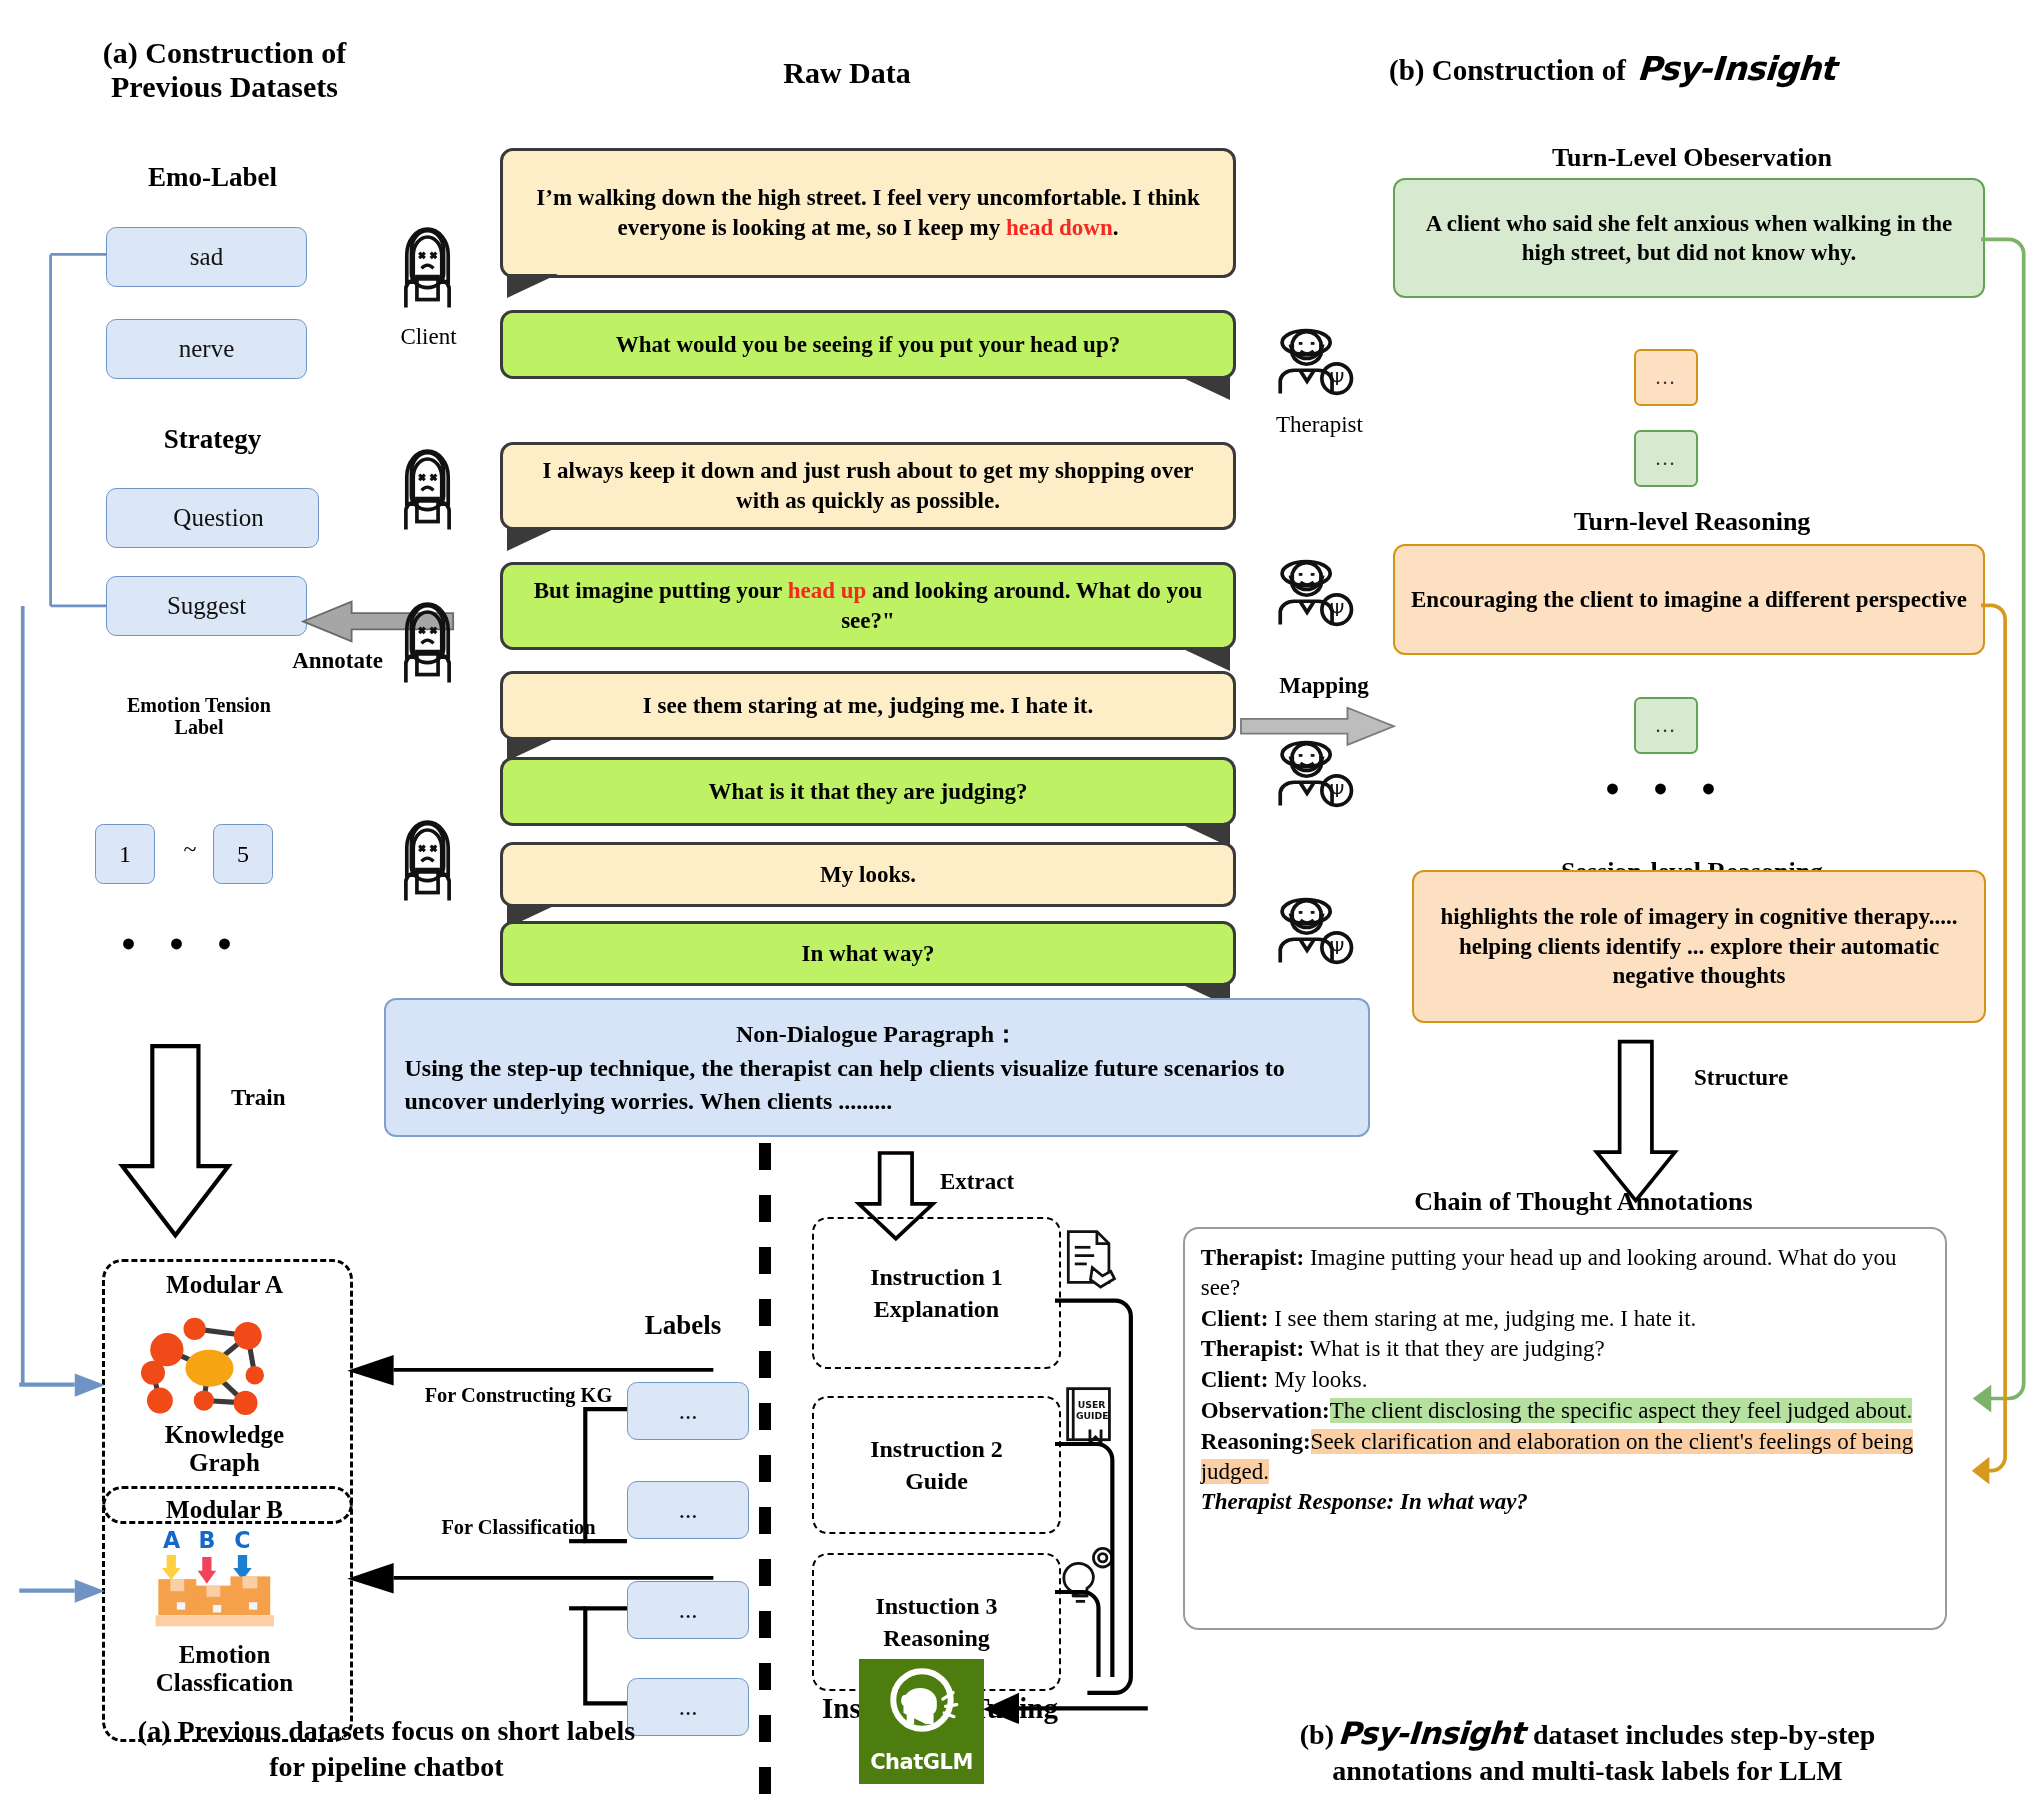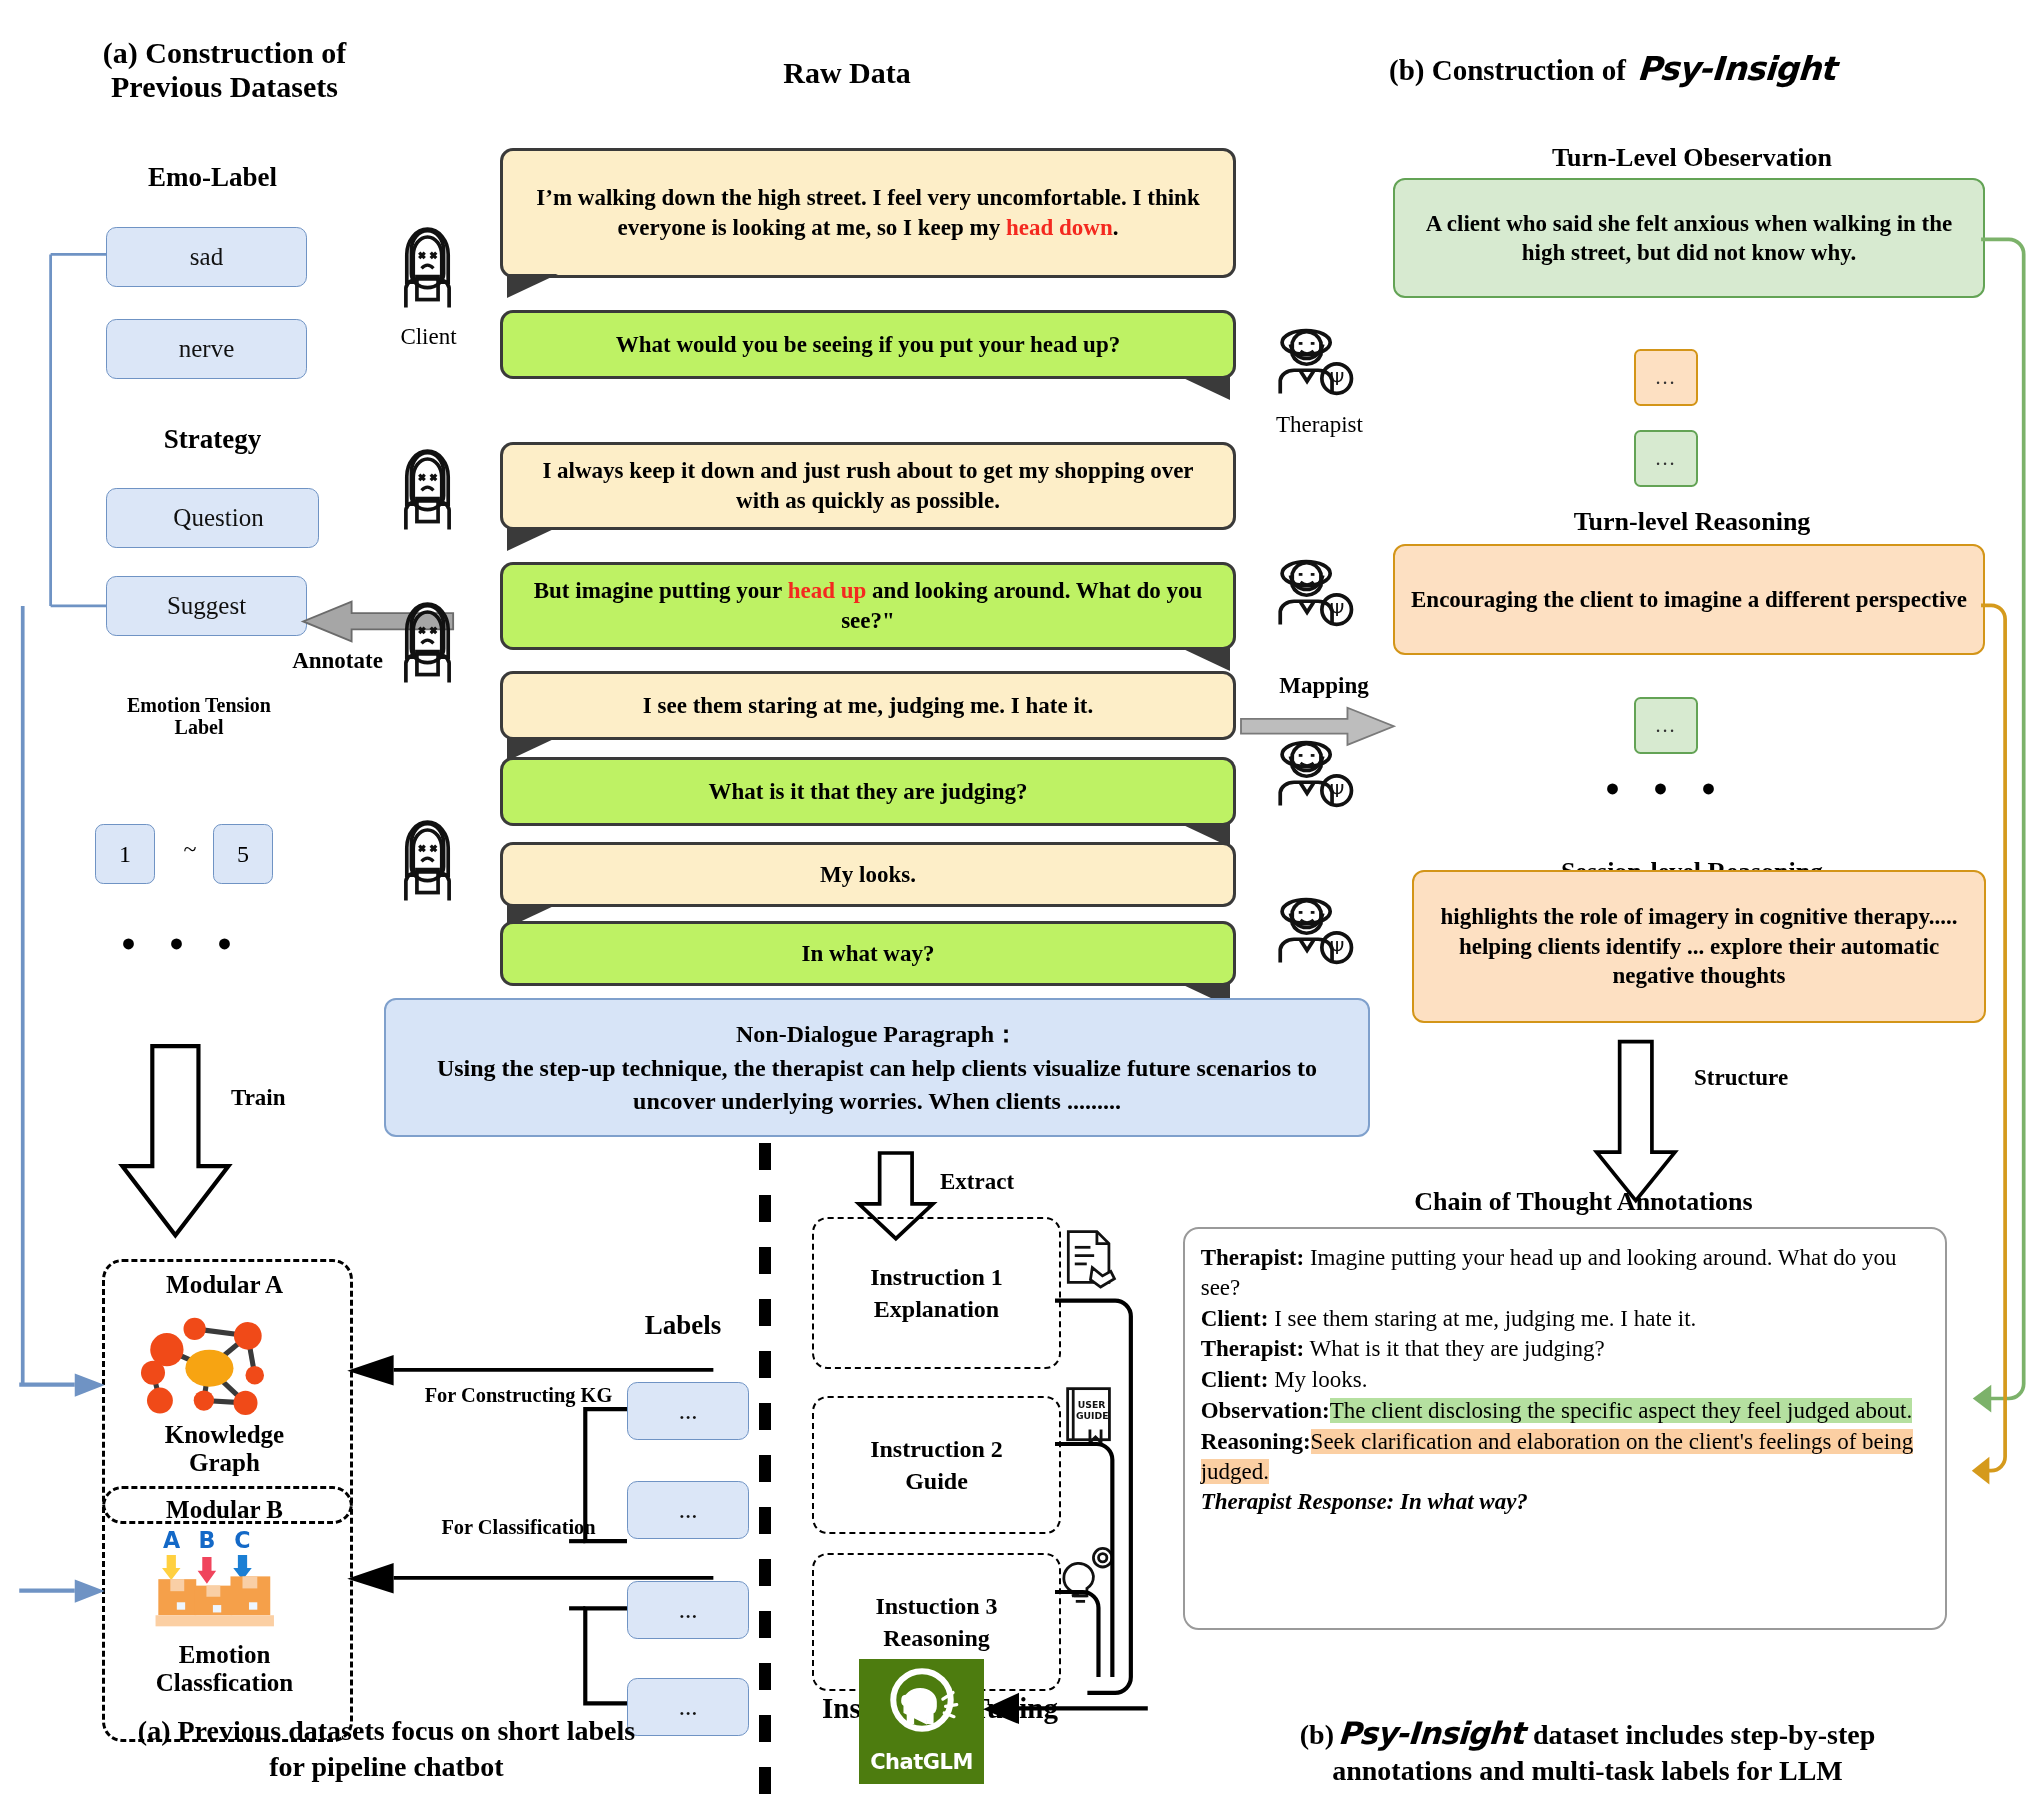--- a/index.html
+++ b/index.html
@@ -396,21 +396,21 @@
 </div>
 
 <div class="abs lbl" style="left:1250px;top:673px;width:148px;text-align:center;">Mapping</div>
 <svg class="abs" style="left:1241px;top:704px;width:162px;height:51px;" viewBox="0 0 350 110" width="162" height="51">
   <polygon points="0,32 230,32 230,8 330,48 230,88 230,64 0,64" fill="#bdbdbd" stroke="#7a7a7a" stroke-width="4"></polygon>
 </svg>
 
 <div class="abs" style="left:384px;top:998px;width:986px;height:139px;background:#d7e4f7;border:2.8px solid #7fa0cc;border-radius:12px;
             display:flex;flex-direction:column;align-items:center;justify-content:center;padding:5.6px 18.5px;box-sizing:border-box;">
   <div style="font-weight:bold;font-size:24px;text-align:center;">Non-Dialogue Paragraph：</div>
-  <div style="font-weight:bold;font-size:24px;text-align:center;line-height:1.34;margin-top:2px;">Using the step-up technique, the therapist can help clients visualize future scenarios to uncover underlying worries. When clients .........</div>
+  <div style="font-weight:bold;font-size:24px;text-align:left;line-height:1.34;margin-top:2px;">Using the step-up technique, the therapist can help clients visualize future scenarios to uncover underlying worries. When clients .........</div>
 </div>
 
 <svg class="abs" style="left:854px;top:1153px;width:93px;height:88px;" viewBox="0 0 200 190" width="93" height="88">
   <polygon points="55,0 125,0 125,110 170,110 90,185 10,110 55,110" fill="#fff" stroke="#000" stroke-width="8"></polygon>
 </svg>
 <div class="abs lbl" style="left:940px;top:1169px;">Extract</div>
 
 <div class="abs divider-dash" style="left:759px;top:1143px;height:667px;"></div>
 
 <div class="abs hdr" style="left:602px;top:1310px;width:162px;font-size:27px;">Labels</div>

